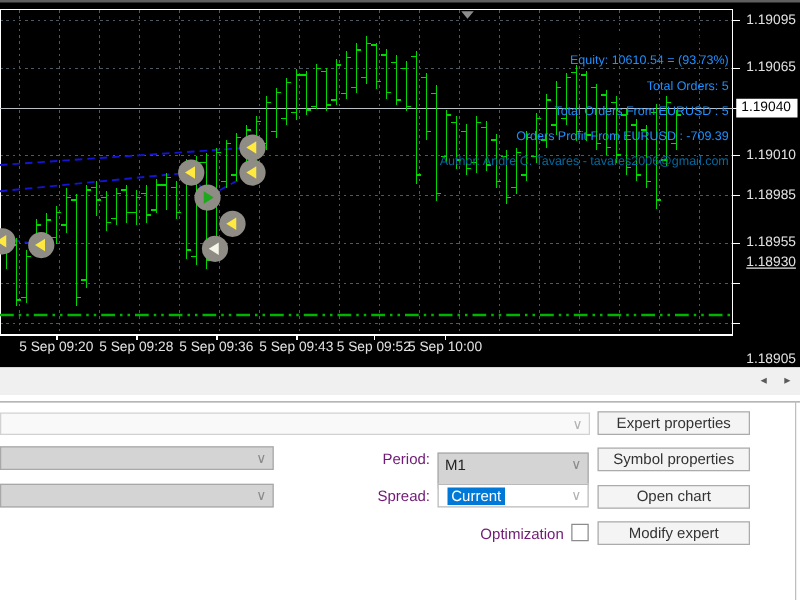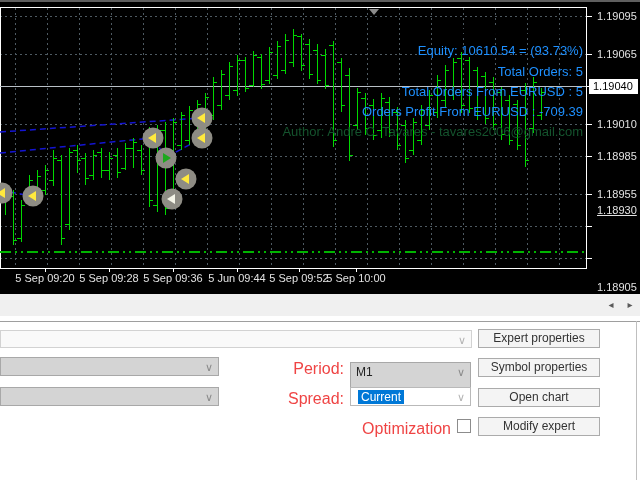--- a/index.html
+++ b/index.html
@@ -8,40 +8,40 @@
   .titlebar{position:absolute;left:0;top:0;width:640px;height:3px;background:#5f5f5f;}
   .chart-bg{position:absolute;left:0;top:2px;width:640px;height:292px;background:#000;}
   #chart-svg{position:absolute;left:0;top:0;width:640px;height:294px;}
   .price-label{position:absolute;left:597px;width:43px;height:12px;color:#e2e2e2;
                font-size:11px;line-height:12px;white-space:nowrap;}
   .price-current{position:absolute;left:589px;width:49px;height:15px;background:#fff;color:#000;
                  font-size:11px;line-height:15px;padding-left:4px;box-sizing:border-box;white-space:nowrap;}
   .time-label{position:absolute;top:272px;width:90px;margin-left:-45px;text-align:center;
               color:#e2e2e2;font-size:11px;white-space:nowrap;}
   .comment-line{position:absolute;right:57px;height:19px;white-space:nowrap;
-                font-size:13px;text-align:right;}
+                font-size:10px;text-align:right;}
   .comment-line.first{font-size:15px;}
   .panel{position:absolute;left:0;top:294px;width:640px;height:186px;background:#fff;}
   .tabstrip{position:absolute;left:0;top:0;width:640px;height:22px;background:#f0f0f0;}
   .tab-arrow{position:absolute;top:4px;width:14px;height:14px;color:#5a5a5a;font-size:10px;
              line-height:14px;text-align:center;cursor:default;}
   .divider{position:absolute;left:0;top:27px;width:640px;height:1px;background:#9e9e9e;}
   .combo{position:absolute;box-sizing:border-box;border:1px solid #d2d2d2;background:#f9f9f9;
          font-size:12px;color:#222;}
   .combo .chev{position:absolute;right:5px;top:1px;color:#b3b3b3;font-size:11px;line-height:16px;}
   .combo.disabled{background:#d4d4d4;border-color:#a8a8a8;}
   .combo.disabled .chev{color:#8a8a8a;}
   .combo.white{background:#ffffff;border-color:#b9b9b9;}
   .combo .val{display:inline-block;padding:1px 0 0 5px;line-height:16px;}
   .combo .sel{display:inline-block;margin:2px 0 0 7px;padding:0 3px;background:#0078d7;color:#fff;
               line-height:14px;}
   .btn{position:absolute;left:478px;width:122px;height:19px;box-sizing:border-box;
        background:#f4f4f4;border:1px solid #ababab;color:#333;font-size:12px;
        line-height:16px;text-align:center;cursor:default;}
-  .flabel{position:absolute;font-size:16px;color:#ef4444;text-align:right;white-space:nowrap;}
+  .flabel{position:absolute;font-size:12px;color:#701a75;text-align:right;white-space:nowrap;}
   .checkbox{position:absolute;left:457px;top:125px;width:14px;height:14px;box-sizing:border-box;
             background:#fff;border:1px solid #8c8c8c;}
   .vline{position:absolute;left:636px;top:27px;width:1px;height:159px;background:#bfbfbf;}
 </style>
 </head>
 <body>
 
 <div class="stage">
 
   <div class="titlebar"></div>
@@ -142,31 +142,31 @@
       <div class="price-label" style="top: 150px;">1.18985</div>
       <div class="price-label" style="top: 188px;">1.18955</div>
       <div class="price-label" style="top: 204px; text-decoration: underline;">1.18930</div>
       <div class="price-label" style="top: 252px; margin-top: 29px;">1.18905</div>
       <div class="price-current" style="top: 79px;">1.19040</div>
     </div>
   <div id="time-labels">
       <div class="time-label" style="left: 45px;">5 Sep 09:20</div>
       <div class="time-label" style="left: 109px;">5 Sep 09:28</div>
       <div class="time-label" style="left: 173px;">5 Sep 09:36</div>
-      <div class="time-label" style="left: 237px;">5 Jun 09:44</div>
+      <div class="time-label" style="left: 237px;">5 Sep 09:43</div>
       <div class="time-label" style="left: 299px;">5 Sep 09:52</div>
       <div class="time-label" style="left: 356px;">5 Sep 10:00</div>
     </div>
   <div id="comment-stack">
       <div class="comment-line first" style="top: 21px; color: #000000;">Balance: 11319.93</div>
       <div class="comment-line" style="top: 43px; color: rgb(30, 144, 255);">Equity: 10610.54 = (93.73%)</div>
       <div class="comment-line" style="top: 64px; color: rgb(30, 144, 255);">Total Orders: 5</div>
       <div class="comment-line" style="top: 84px; color: rgb(30, 144, 255);">Total Orders From EURUSD : 5</div>
       <div class="comment-line" style="top: 104px; color: rgb(30, 144, 255);">Orders Profit From EURUSD : -709.39</div>
-      <div class="comment-line" style="top: 124px; color: #14532d;">Author: Andre C. Tavares - tavares2006@gmail.com</div>
+      <div class="comment-line" style="top: 124px; color: #0369a1;">Author: Andre C. Tavares - tavares2006@gmail.com</div>
     </div>
 
   <div class="panel">
     <div class="tabstrip">
       <div class="tab-arrow" style="left:604px;">◂</div>
       <div class="tab-arrow" style="left:623px;">▸</div>
     </div>
     <div class="divider"></div>
     <div class="vline"></div>
 

